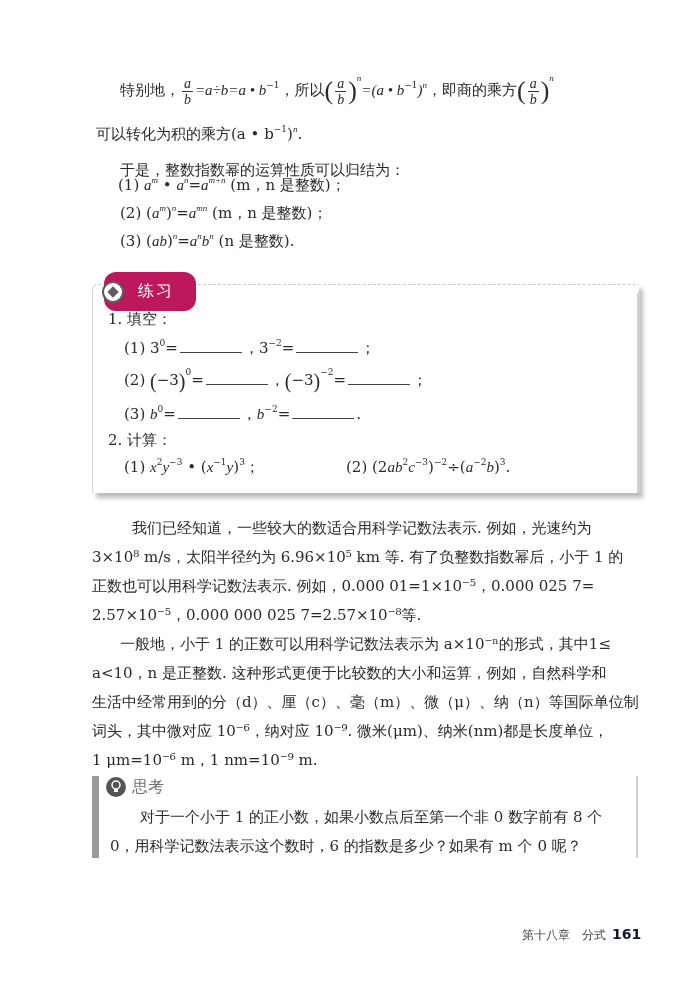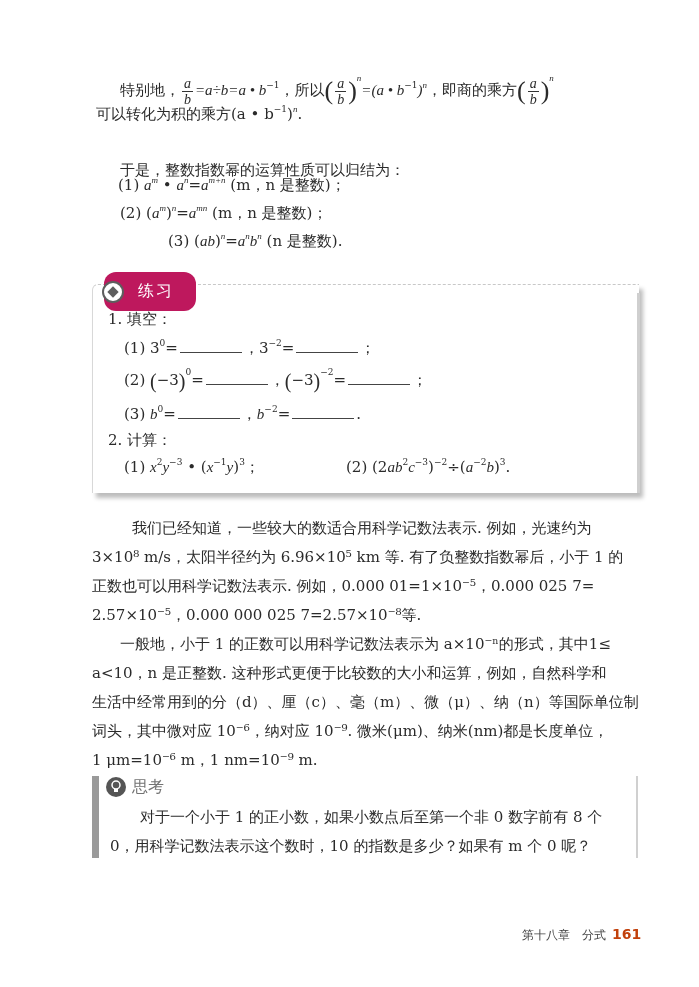--- a/index.html
+++ b/index.html
@@ -41,55 +41,55 @@
   
   .think-bar { position: absolute; left: 92px; top: 776px; width: 7px; height: 82px; background: #9a9a9a; }
   .think-right { position: absolute; left: 636px; top: 776px; width: 2px; height: 82px; background: #d0d0d0; }
   .think-icon {
     position: absolute; left: 106px; top: 777px; width: 20px; height: 20px; border-radius: 50%;
     background: #555; display: flex; align-items: center; justify-content: center;
   }
   .think-label { position: absolute; left: 132px; top: 776px; font-family: "DejaVu Sans", sans-serif; font-size: 16px; color: #737373; line-height: 22px; }
 
   .footer { position: absolute; left: 522px; top: 926px; font-family: "DejaVu Sans", sans-serif; font-size: 12px; color: #444; white-space: nowrap; }
-  .footer .page { font-weight: bold; font-size: 14px; margin-left: 6px; color: #c2410c; }
+  .footer .page { font-weight: bold; font-size: 14px; margin-left: 6px; color: #0f172a; }
 </style>
 </head>
 <body>
 
 <div class="line" style="left:120px; top:70px; line-height:40px;">
   <span>特别地，</span><span class="frac">
       <span class="num">a</span>
       <span>b</span>
     </span><i>=a÷b=a • b</i><sup>−1</sup><span>，所以</span><span class="paren">(</span><span class="frac">
       <span class="num">a</span>
       <span>b</span>
     </span><span class="paren">)</span><sup class="it" style="vertical-align:14px;">n</sup><i>=(a • b</i><sup>−1</sup><i>)</i><sup class="it">n</sup><span>，即商的乘方</span><span class="paren">(</span><span class="frac">
       <span class="num">a</span>
       <span>b</span>
     </span><span class="paren">)</span><sup class="it" style="vertical-align:14px;">n</sup>
 </div>
 
-<div class="line" style="left:96px; top:104px;">
+<div class="line" style="left:96px; top:124px;">
   <span>可以转化为积的乘方(a • b</span><sup>−1</sup><span>)</span><sup class="it">n</sup><span>.</span>
 </div>
 
 <div class="line" style="left:120px; top:160px;">于是，整数指数幂的运算性质可以归结为：</div>
 
 <div class="line" style="left:118px; top:175px;">
   <span>(1)</span>
   <i>a</i><sup class="it">m</sup> • <i>a</i><sup class="it">n</sup>=<i>a</i><sup class="it">m+n</sup>
   <span>(m，n 是整数)；</span>
 </div>
 <div class="line" style="left:120px; top:203px;">
   <span>(2)</span>
   (<i>a</i><sup class="it">m</sup>)<sup class="it">n</sup>=<i>a</i><sup class="it">mn</sup>
   <span>(m，n 是整数)；</span>
 </div>
-<div class="line" style="left:120px; top:231px;margin-left:48px;">
+<div class="line" style="left:120px; top:231px;">
   <span>(3)</span>
   (<i>ab</i>)<sup class="it">n</sup>=<i>a</i><sup class="it">n</sup><i>b</i><sup class="it">n</sup>
   <span>(n 是整数).</span>
 </div>
 
 <div class="practice-box"></div>
 <div class="practice-header">
   <span class="practice-icon">
     <svg width="12" height="12" viewBox="0 0 12 12">
         <rect x="2" y="2" width="8" height="8" transform="rotate(45 6 6)" fill="#5e5e5e"></rect>
@@ -138,17 +138,17 @@
 <div class="think-bar"></div>
 <div class="think-right"></div>
 <div class="think-icon">
   <svg width="12" height="14" viewBox="0 0 12 14">
       <circle cx="6" cy="5" r="4" fill="none" stroke="#fff" stroke-width="1.5"></circle>
       <rect x="4" y="9" width="4" height="3" fill="#fff"></rect>
     </svg>
 </div>
 <div class="think-label">思考</div>
 <div class="line" style="left:140px; top:807px;">对于一个小于 1 的正小数，如果小数点后至第一个非 0 数字前有 8 个</div>
-<div class="line" style="left:110px; top:836px;">0，用科学记数法表示这个数时，10 的指数是多少？如果有 m 个 0 呢？</div>
+<div class="line" style="left:110px; top:836px;">0，用科学记数法表示这个数时，6 的指数是多少？如果有 m 个 0 呢？</div>
 
 <div class="footer">
   <span>第十八章　分式</span><span class="page">161</span>
 </div>
 
 </body></html>

